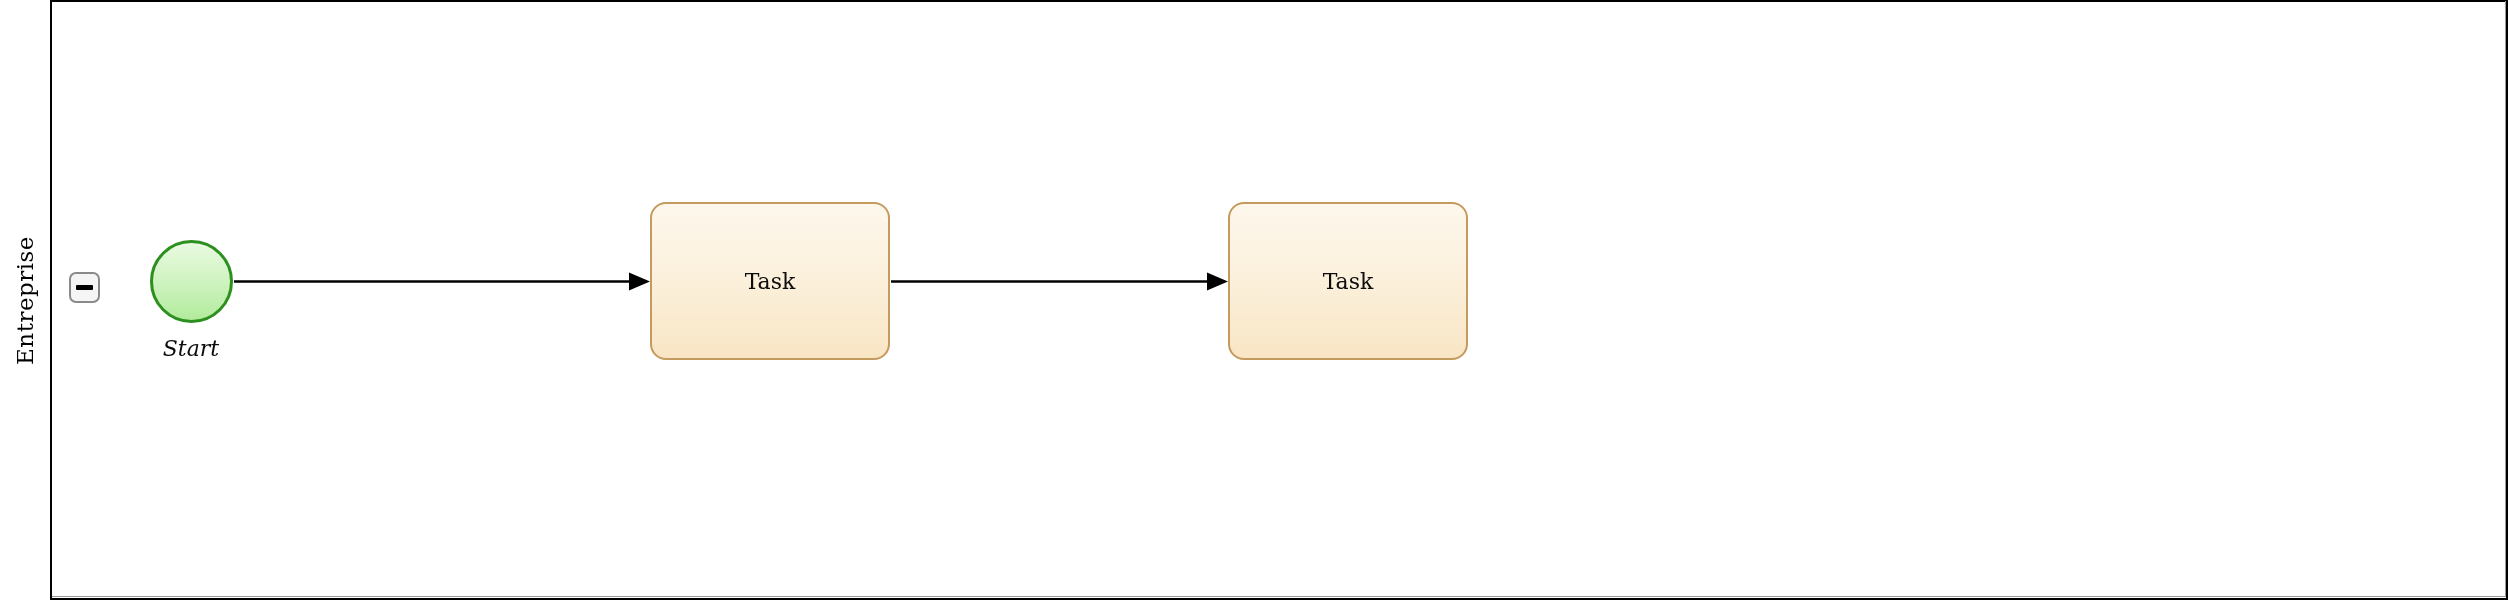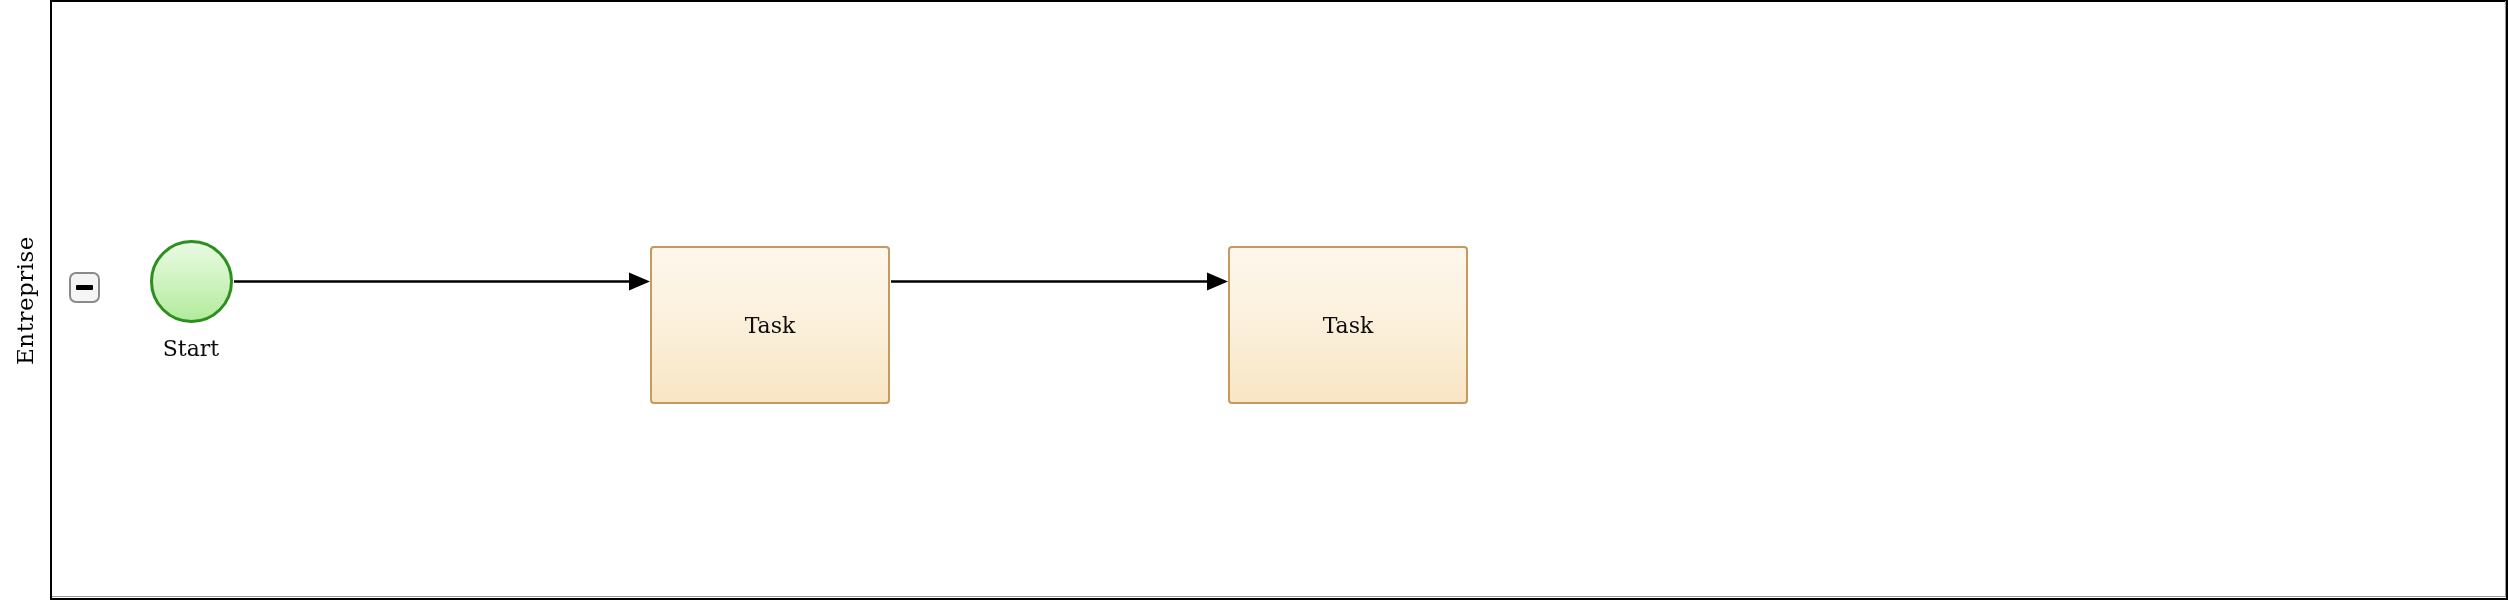--- a/index.html
+++ b/index.html
@@ -81,34 +81,34 @@
     border-radius: 50%;
     background: linear-gradient(180deg, #e9fae1 0%, #d2f4c4 45%, #b2eb9c 100%);
   }
   .start-label {
     position: absolute;
     left: 121px; top: 336px;
     width: 140px;
     text-align: center;
     font-size: 22px;
     color: #0d0d0d;
+    font-style: italic;
   }
   
   .task {
     position: absolute;
     top: 202px;
     width: 240px; height: 158px;
     box-sizing: border-box;
     border: 2px solid #c49a5e;
-    border-radius: 4px;
+    border-radius: 16px;
     background: linear-gradient(180deg, #fdf7ec 0%, #fbefd9 55%, #f8e5c4 100%);
     display: flex;
     align-items: center;
     justify-content: center;
-    margin-top: 44px;
   }
   .task .task-label {
     font-size: 22px;
     color: #0d0d0d;
   }
   #task-1 { left: 650px; }
   #task-2 { left: 1228px; }
   
   .edges-svg {
     position: absolute;

